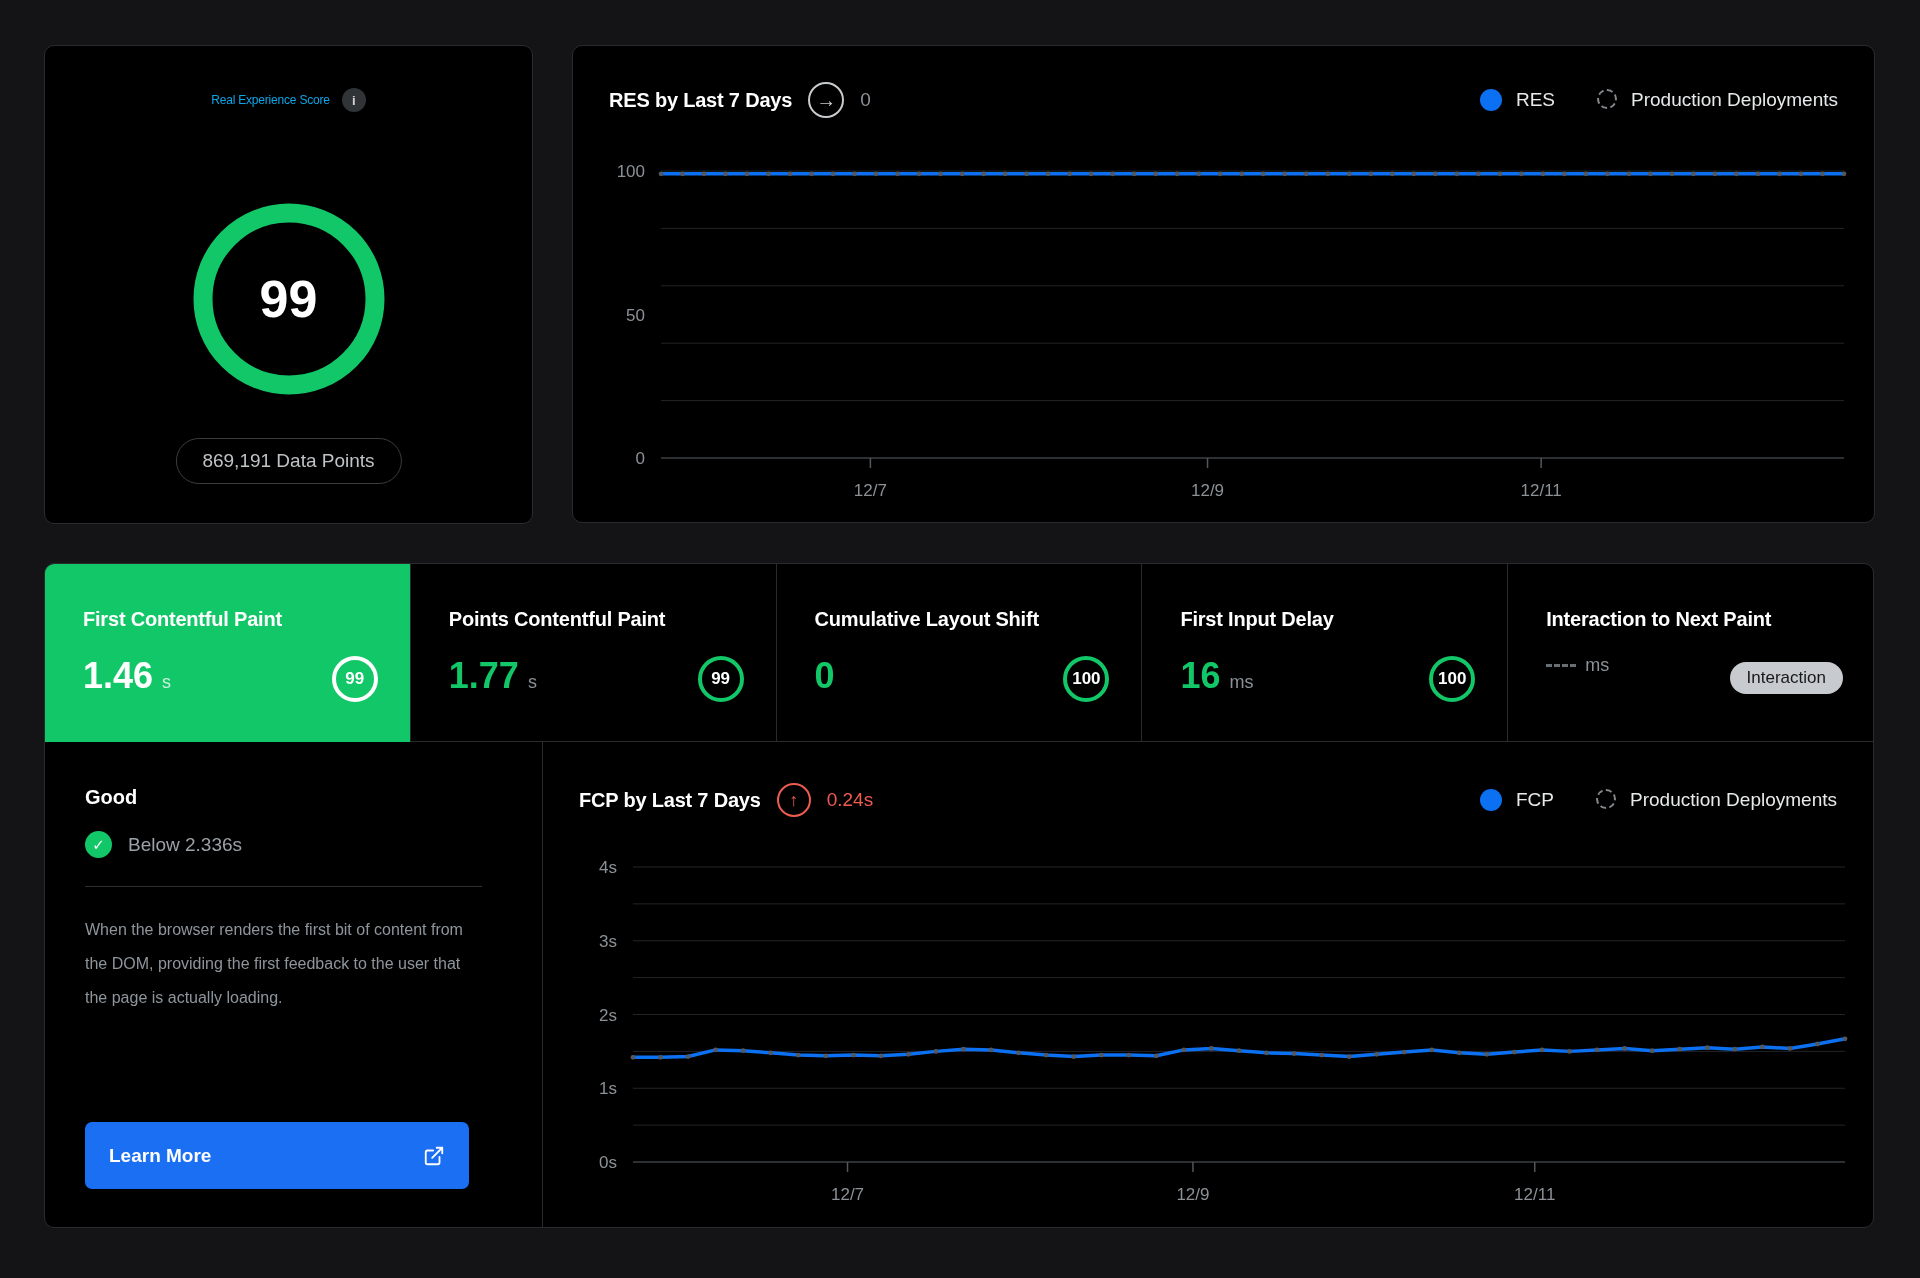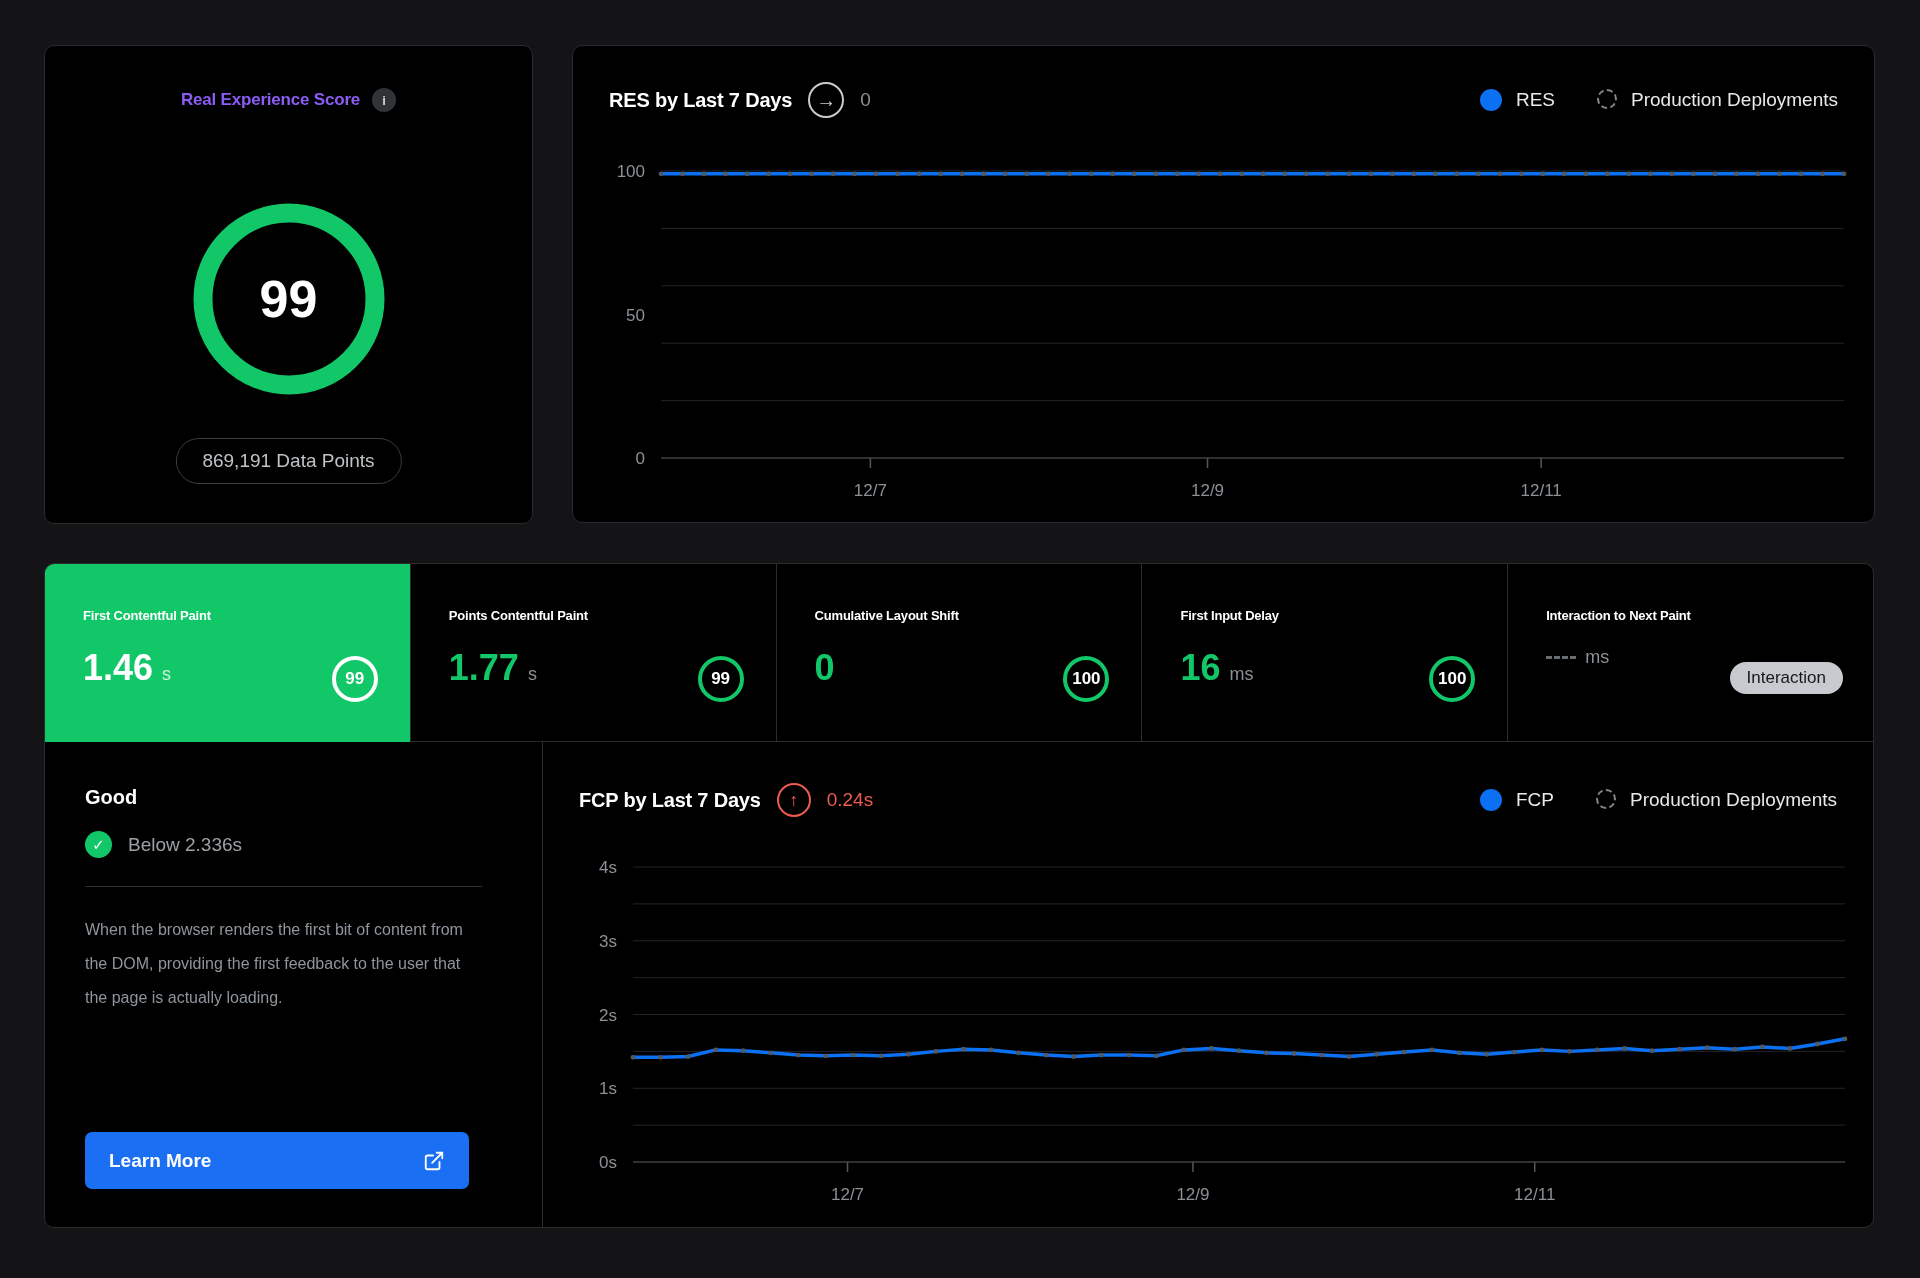--- a/index.html
+++ b/index.html
@@ -3,21 +3,21 @@
 <meta charset="utf-8">
 <style>
   * { margin:0; padding:0; box-sizing:border-box; }
   html,body { width:1920px; height:1278px; background:#141416; overflow:hidden;
     font-family:"Liberation Sans","DejaVu Sans",sans-serif; }
   .card { position:absolute; background:#000; border:1px solid #2a2b2d; border-radius:10px; }
 
   
   #res-card { left:44px; top:45px; width:489px; height:479px; }
   .res-title-row { position:absolute; top:42px; left:0; right:0; display:flex; justify-content:center; align-items:center; gap:12px; }
-  .res-title-row h2 { color:#8b5cf6; font-size:17px; font-weight:700; letter-spacing:-0.2px; }
+  .res-title-row h2 { color:#0ea5e9; font-size:12px; font-weight:400; letter-spacing:-0.2px; }
   .info-icon { width:24px; height:24px; border-radius:50%; background:#313437; color:#d3d6d8;
     font-size:13px; font-weight:700; display:flex; align-items:center; justify-content:center; }
   .gauge { position:absolute; top:157px; left:50%; transform:translateX(-50%); width:192px; height:192px; }
   .gauge svg { position:absolute; inset:0; }
   .gauge-score { position:absolute; inset:0; display:flex; align-items:center; justify-content:center;
     color:#fff; font-size:52px; font-weight:700; }
   .pill { position:absolute; top:392px; left:50%; transform:translateX(-50%); height:46px;
     border:1px solid #3a3c3e; border-radius:24px; padding:0 26px; display:flex; align-items:center;
     color:#bfc3c6; font-size:19px; white-space:nowrap;text-align:center; }
 
@@ -41,21 +41,21 @@
   .res-svg { top:80px; width:1303px; height:399px; }
   .fcp-svg { top:90px; width:1332px; height:397px; }
   svg text { font-family:"Liberation Sans","DejaVu Sans",sans-serif; }
 
   
   #metrics-card { left:44px; top:563px; width:1830px; height:665px; overflow:hidden; }
   .tab-row { display:flex; height:178px; }
   .tab { flex:1; position:relative; padding:44px 36px 0 38px; border-bottom:1px solid #2a2b2d; }
   .tab + .tab { border-left:1px solid #2a2b2d; }
   .tab.selected { background:#12c768; border-bottom:none; }
-  .tab-title { color:#fff; font-size:13px; font-weight:600; letter-spacing:-0.2px; white-space:nowrap; }
+  .tab-title { color:#fff; font-size:20px; font-weight:600; letter-spacing:-0.2px; white-space:nowrap; }
   .tab-value-row { margin-top:24px; display:flex; align-items:baseline; gap:9px; }
   .tab-value { font-size:36px; font-weight:700; color:#12c768; }
   .tab.selected .tab-value { color:#fff; }
   .tab-unit { font-size:18px; color:#8b9196; font-weight:500; }
   .tab.selected .tab-unit { color:rgba(255,255,255,.78); }
   .badge { position:absolute; right:32px; top:92px; width:46px; height:46px; border-radius:50%;
     border:4px solid #12c768; display:flex; align-items:center; justify-content:center;
     color:#fff; font-size:17px; font-weight:600; }
   .tab.selected .badge { border-color:#fff; }
   .inp-dash { width:30px; border-top:3px dashed #696e73; align-self:center; }
@@ -63,21 +63,21 @@
     font-size:17px; font-weight:500; padding:6px 17px; border-radius:19px; }
 
   .detail-row { display:flex; height:487px; }
   .left-panel { width:497px; position:relative; padding:44px 60px 40px 40px; }
   .left-panel h3 { color:#fff; font-size:20px; font-weight:700; }
   .check-row { margin-top:22px; display:flex; align-items:center; gap:16px; color:#9aa1a7; font-size:19px; }
   .check-circle { width:27px; height:27px; border-radius:50%; background:#12c768; color:#fff;
     font-size:15px; font-weight:700; display:flex; align-items:center; justify-content:center; }
   .left-panel hr { border:none; border-top:1px solid #2e2f32; margin-top:28px; }
   .left-panel p { margin-top:26px; color:#8e959b; font-size:16px; line-height:34px; width:400px; }
-  .learn-more { position:absolute; left:40px; bottom:40px; width:384px; height:57px; border:none;
+  .learn-more { position:absolute; left:40px; bottom:40px; width:384px; height:67px; border:none;
     background:#1a6ff2; border-radius:7px; color:#fff; font-size:19px; font-weight:600; cursor:pointer;
     display:flex; align-items:center; justify-content:space-between; padding:0 24px 0 24px;
     font-family:"Liberation Sans","DejaVu Sans",sans-serif; }
   .chart-panel { flex:1; position:relative; border-left:1px solid #2a2b2d; }
   .chart-panel .panel-header { top:36px; }
 </style>
 </head>
 <body>
 
 <main>

